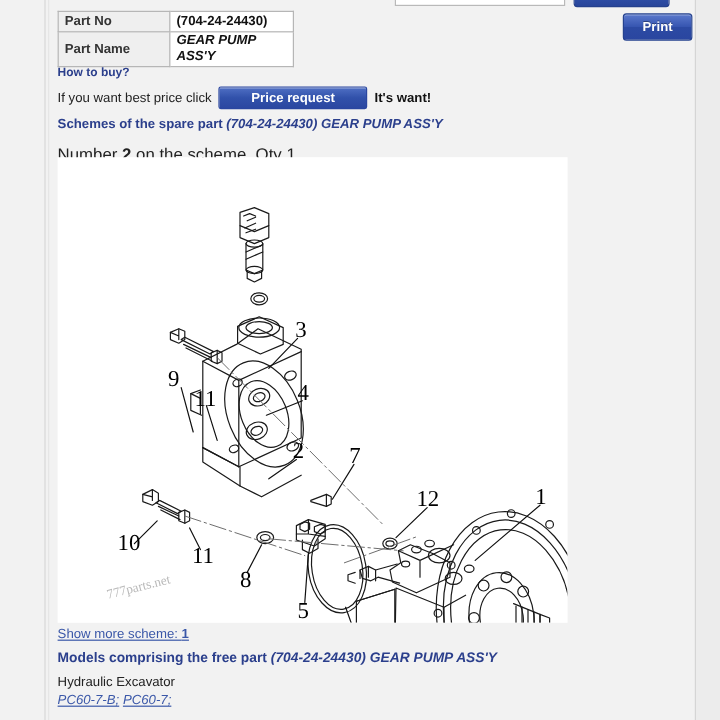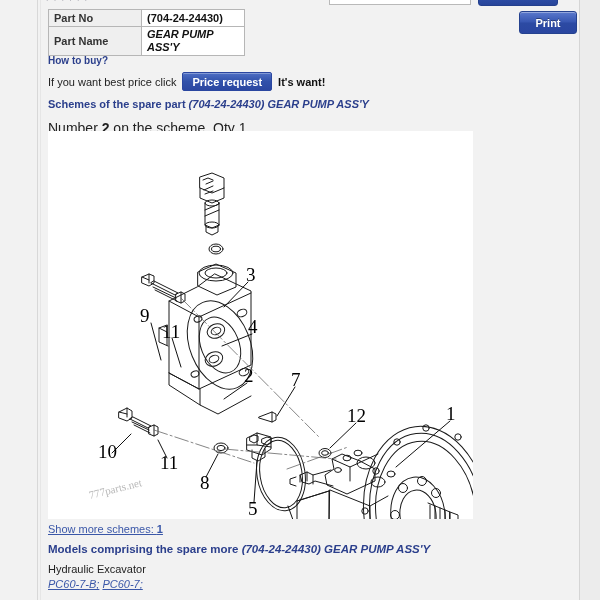--- a/index.html
+++ b/index.html
@@ -52,21 +52,21 @@
     box-shadow:inset 0 1px 0 rgba(255,255,255,.35);
     color:#fff;font-weight:bold;font-size:11px;
     display:flex;align-items:center;justify-content:center;
     cursor:pointer;text-shadow:0 -1px 0 rgba(0,0,0,.35);
   }
 
   .h-blue{color:#2b3f8c;font-weight:bold;font-size:10px;}
   .howto{position:absolute;left:2px;top:55px;}
   .buyline{position:absolute;left:2px;top:72px;display:flex;align-items:center;gap:6px;font-size:11px;color:#222;}
   .btn-price{
-    height:17px;padding:0 9px;border-radius:2px;border:1px solid #2a46a0;
+    height:17px;padding:0 26px;border-radius:2px;border:1px solid #2a46a0;
     background:linear-gradient(180deg,#4f6fc4 0%,#3151aa 50%,#2b47a1 100%);
     color:#fff;font-weight:bold;font-size:11px;
     display:flex;align-items:center;justify-content:center;cursor:pointer;
     box-shadow:inset 0 1px 0 rgba(255,255,255,.3);
   }
   .free{font-weight:bold;color:#111;font-size:11px;}
 
   .schemes-h{position:absolute;left:2px;top:98px;font-size:11px;}
   .schemes-h .it{font-style:italic;}
   .schemes-sub{position:absolute;left:2px;top:120px;font-size:14px;color:#222;}
@@ -332,25 +332,25 @@
           <text x="245" y="416">6</text>
           <text x="299" y="291">12</text>
           <text x="398" y="289">1</text>
         </g>
 
         <text x="42" y="368" font-family="Liberation Serif, serif" font-size="11" fill="#b9b9b9" transform="rotate(-14 42 368)">777parts.net</text>
       </svg>
     </div>
 
     <div class="showmore">
-      <span class="link">Show more schemes: </span><span class="link" style="font-weight:bold">1</span>
+      <span class="link">Show more scheme: </span><span class="link" style="font-weight:bold">1</span>
     </div>
 
     <div class="models-h h-blue">
-      <span>Models comprising the spare more </span><span class="it">(704-24-24430) GEAR PUMP ASS'Y</span>
+      <span>Models comprising the free part </span><span class="it">(704-24-24430) GEAR PUMP ASS'Y</span>
     </div>
 
     <div class="mach">Hydraulic Excavator</div>
 
     <div class="modellinks">
       <span class="link">PC60-7-B;</span>
       <span class="link">PC60-7;</span>
     </div>
 
   </div>

